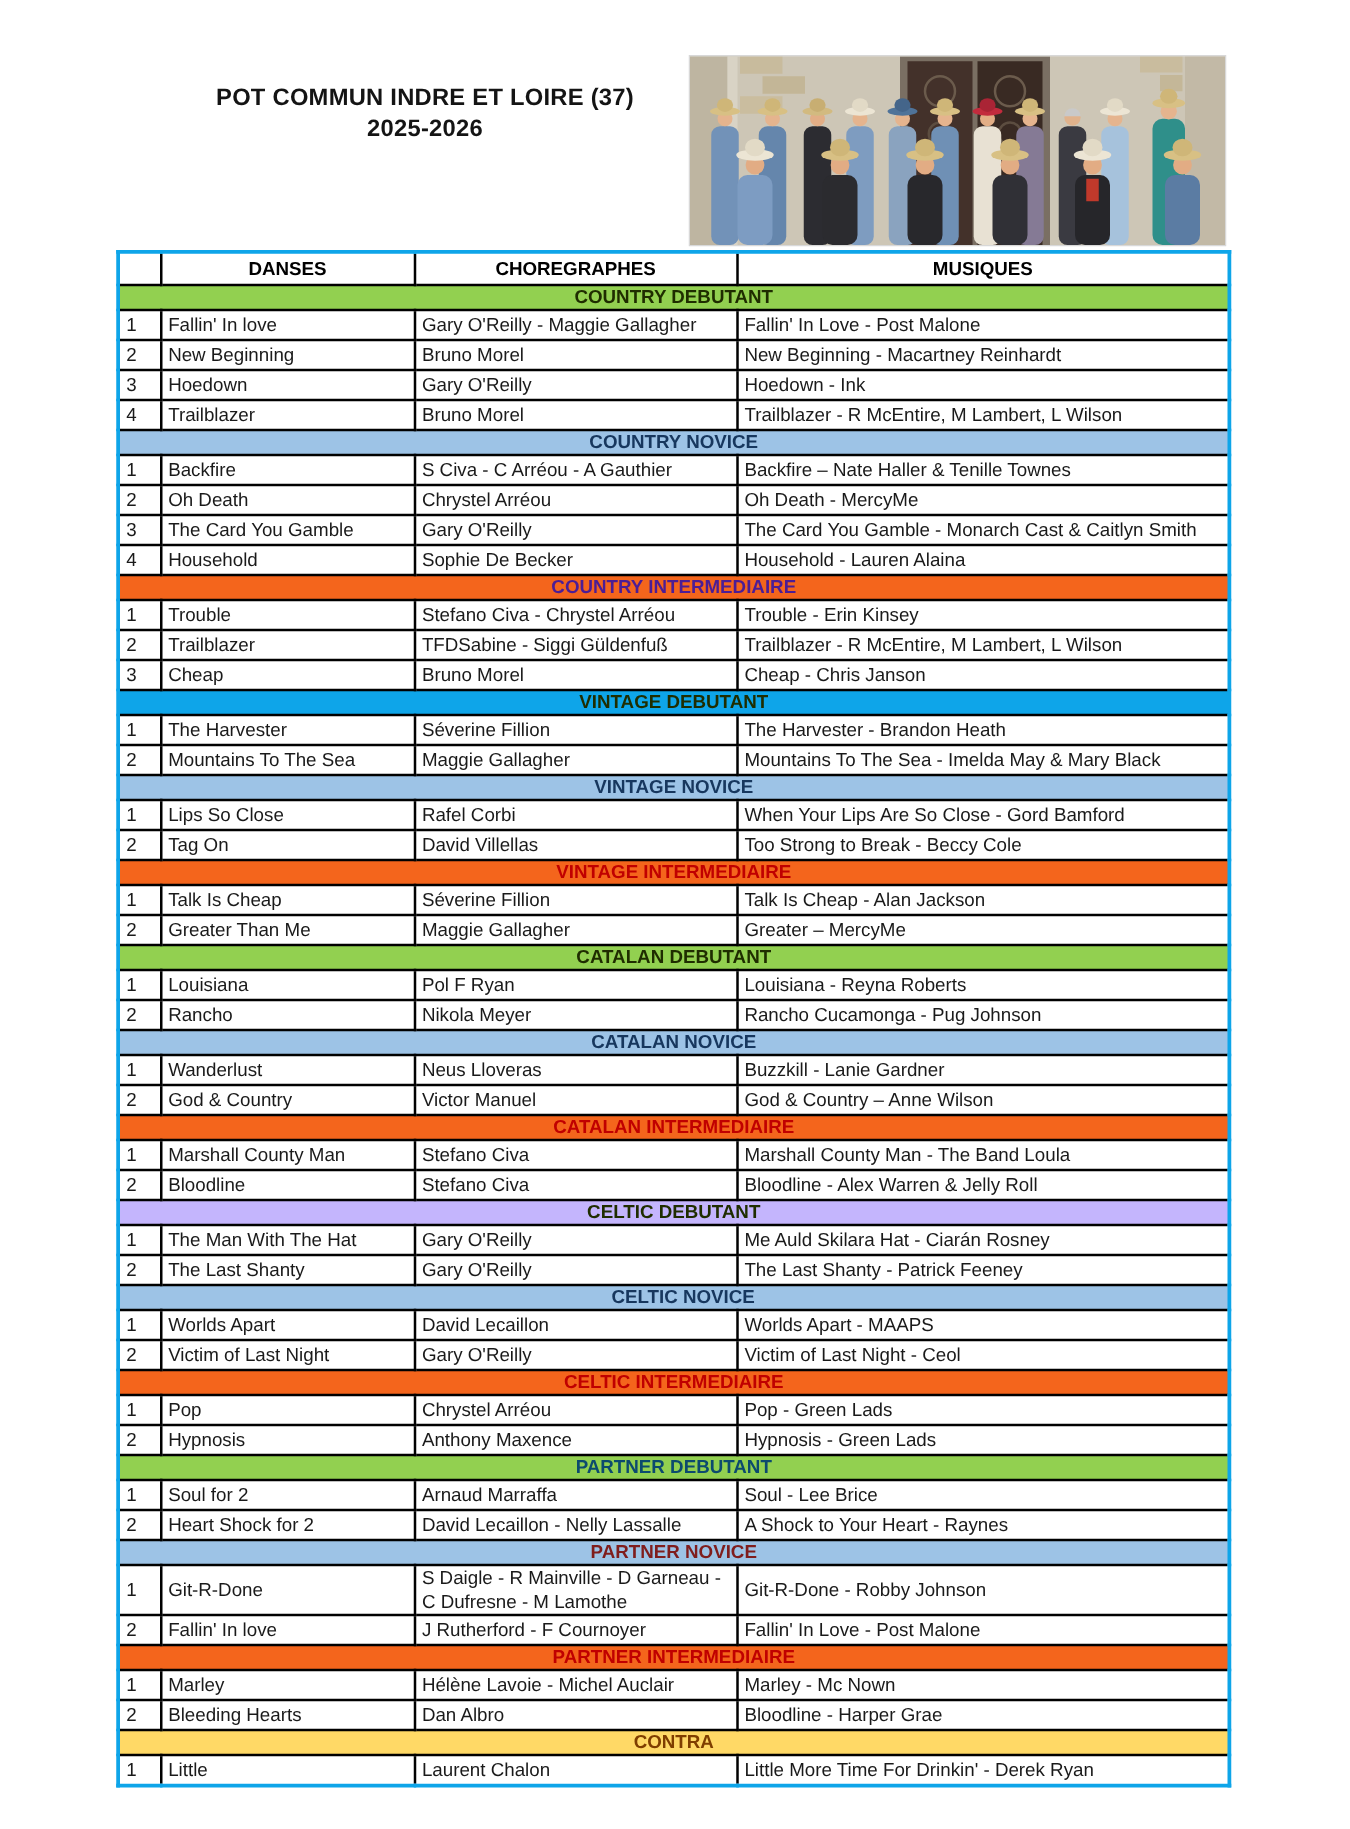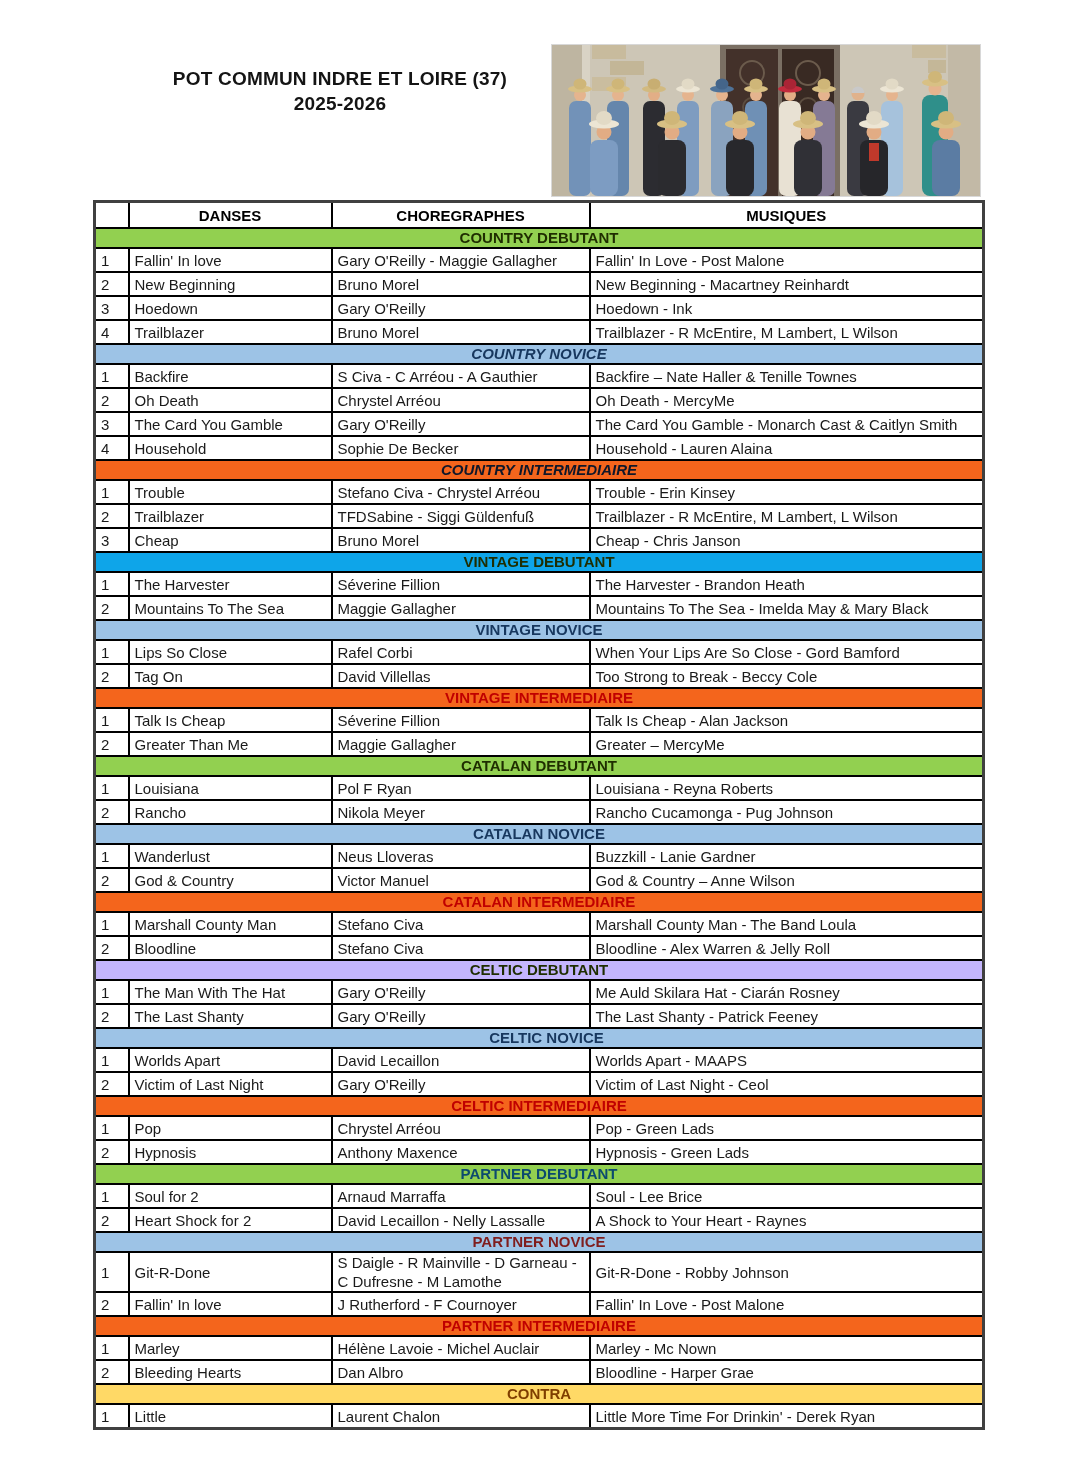--- a/index.html
+++ b/index.html
@@ -12,21 +12,21 @@
     font-weight:bold;font-size:19px;line-height:1.32;color:#141414;
     letter-spacing:.2px;
   }
   .photo{
     position:absolute;left:552px;top:45px;width:428px;height:151px;
     outline:1px solid #d8d8d8;overflow:hidden;background:#cdc6b6;
   }
   .tablewrap{position:absolute;left:93px;top:200px;}
   table.dances{
     border-collapse:collapse;table-layout:fixed;width:889px;
-    border:3px solid #404040;background:#fff;
+    border:3px solid #0ea5e9;background:#fff;
   }
   table.dances th, table.dances td{
     border:2px solid #000;font-size:15px;padding:0 5px;
     overflow:hidden;vertical-align:middle;
   }
   table.dances th{
     font-weight:bold;text-align:center;height:24px;color:#000;background:#fff;
   }
   tr.data td{height:22px;line-height:19px;text-align:left;color:#1a1a1a;}
   td.num{text-align:center;padding:0 2px;}
@@ -196,21 +196,21 @@
           <td>Gary O'Reilly</td>
           <td>Hoedown - Ink</td>
         </tr>
         <tr class="data">
           <td class="num">4</td>
           <td>Trailblazer</td>
           <td>Bruno Morel</td>
           <td>Trailblazer - R McEntire, M Lambert, L Wilson</td>
         </tr>
         <tr>
-          <td colspan="4" class="section-cell" style="background: rgb(157, 195, 230); color: rgb(23, 55, 94); font-style: italic;">COUNTRY NOVICE</td>
+          <td colspan="4" class="section-cell" style="background: rgb(157, 195, 230); color: rgb(23, 55, 94);">COUNTRY NOVICE</td>
         </tr>
         <tr class="data">
           <td class="num">1</td>
           <td>Backfire</td>
           <td>S Civa - C Arréou - A Gauthier</td>
           <td>Backfire – Nate Haller &amp; Tenille Townes</td>
         </tr>
         <tr class="data">
           <td class="num">2</td>
           <td>Oh Death</td>
@@ -223,21 +223,21 @@
           <td>Gary O'Reilly</td>
           <td>The Card You Gamble - Monarch Cast &amp; Caitlyn Smith</td>
         </tr>
         <tr class="data">
           <td class="num">4</td>
           <td>Household</td>
           <td>Sophie De Becker</td>
           <td>Household - Lauren Alaina</td>
         </tr>
         <tr>
-          <td colspan="4" class="section-cell" style="background: rgb(244, 101, 28); color: #0f172a; font-style: italic;">COUNTRY INTERMEDIAIRE</td>
+          <td colspan="4" class="section-cell" style="background: rgb(244, 101, 28); color: #4c1d95;">COUNTRY INTERMEDIAIRE</td>
         </tr>
         <tr class="data">
           <td class="num">1</td>
           <td>Trouble</td>
           <td>Stefano Civa - Chrystel Arréou</td>
           <td>Trouble - Erin Kinsey</td>
         </tr>
         <tr class="data">
           <td class="num">2</td>
           <td>Trailblazer</td>

